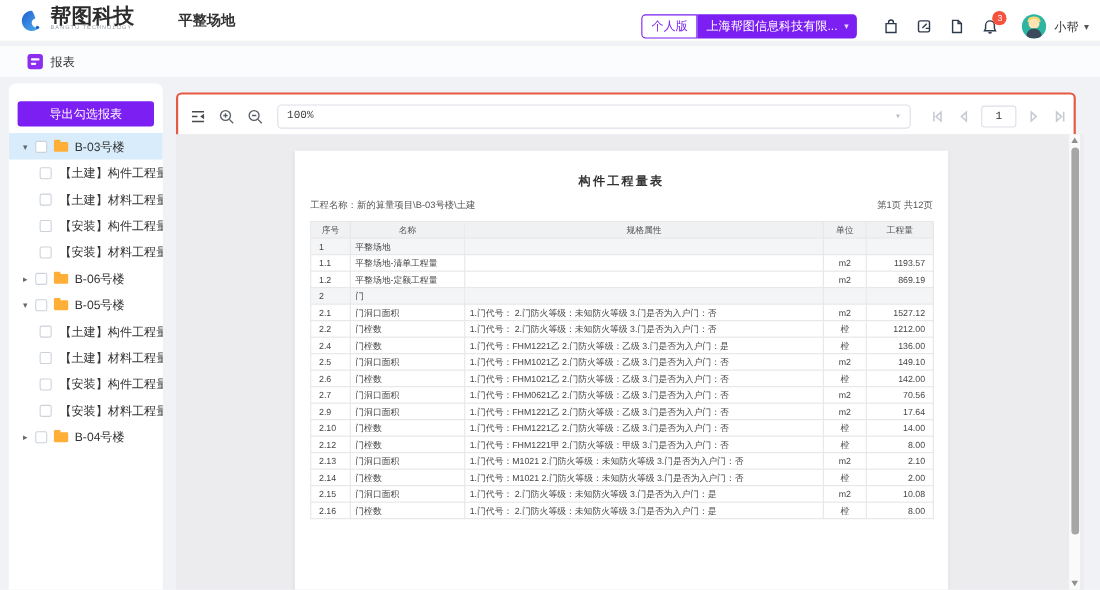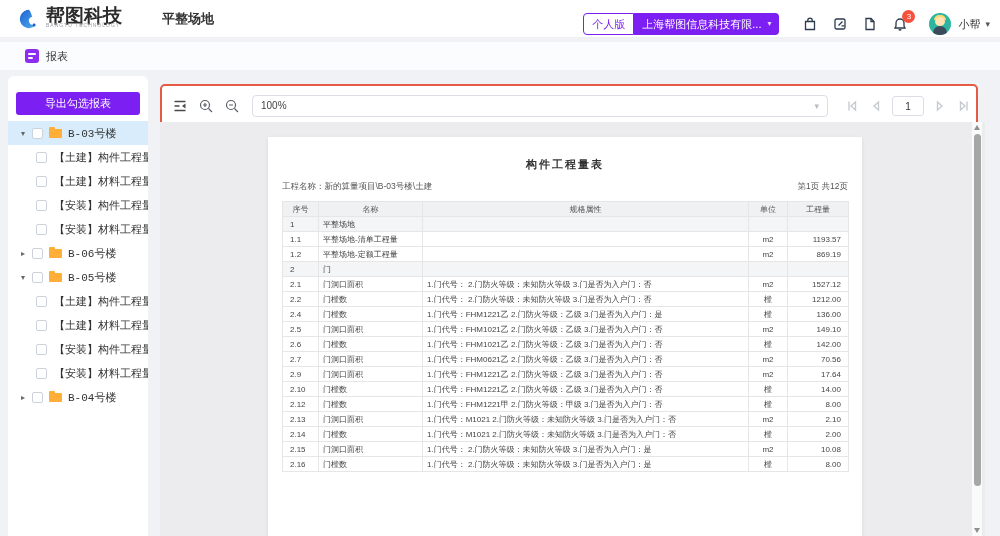--- a/index.html
+++ b/index.html
@@ -49,26 +49,26 @@
   .export-btn { display:block; margin:16px auto 6px auto; width:124px; height:23px; background:#7b1ff2;
     border:none; border-radius:3px; color:#fff; font-size:11px; cursor:pointer;
     font-family:inherit; }
   .tree-row { height:24px; display:flex; align-items:center; font-size:11px; color:#333; cursor:pointer; }
   .tree-row.selected { background:#d8ecfb; }
   .tree-row .caret { width:10px; margin-left:10px; font-size:8px; color:#666; text-align:center; }
   .tree-row.child .caret { visibility:hidden; margin-left:20px; }
   .cb { width:11px; height:11px; border:1px solid #ccd2dc; border-radius:2px; background:#fff; margin-left:4px; flex:none; }
   .folder { width:13px; height:9px; background:#ffaf38; border-radius:1px; margin-left:6px; position:relative; flex:none; }
   .folder::before { content:''; position:absolute; top:-2px; left:0; width:6px; height:3px; background:#ffaf38; border-radius:1px 1px 0 0; }
-  .tree-label { margin-left:6px; white-space:nowrap;font-family:Liberation Mono, monospace; }
+  .tree-label { margin-left:6px; white-space:nowrap; }
   .tree-row.child .tree-label { margin-left:7px; }
 
   
   .toolbar { position:absolute; left:160px; top:84px; width:818px; height:44px; background:#fff;
-    border:2px solid #e45a43; border-radius:5px; display:flex; align-items:center; }
+    border:2px solid #e45a43; border-radius:5px; display:flex; align-items:center;font-family:Liberation Mono, monospace; }
   .tbtn { width:16px; height:16px; margin-left:10px; cursor:pointer; }
   .tbtn svg { width:16px; height:16px; }
   .zoom-select { position:relative; margin-left:12px; width:600px; height:22px; border:1px solid #dcdfe6;
     border-radius:4px; font-size:10px; color:#444; line-height:20px; padding-left:8px; background:#fff; cursor:pointer; }
   .zoom-select .chev { position:absolute; right:8px; top:0; color:#b8bcc4; font-size:9px; }
   .pager { display:flex; align-items:center; margin-left:12px; }
   .pbtn { width:14px; height:14px; margin:0 5px; cursor:pointer; }
   .pbtn svg { width:14px; height:14px; fill:none; stroke:#c6cad1; stroke-width:1.4; }
   .page-input { width:32px; height:20px; border:1px solid #dcdfe6; border-radius:3px; text-align:center;
     font-size:10px; color:#333; margin:0 4px; font-family:inherit; }

